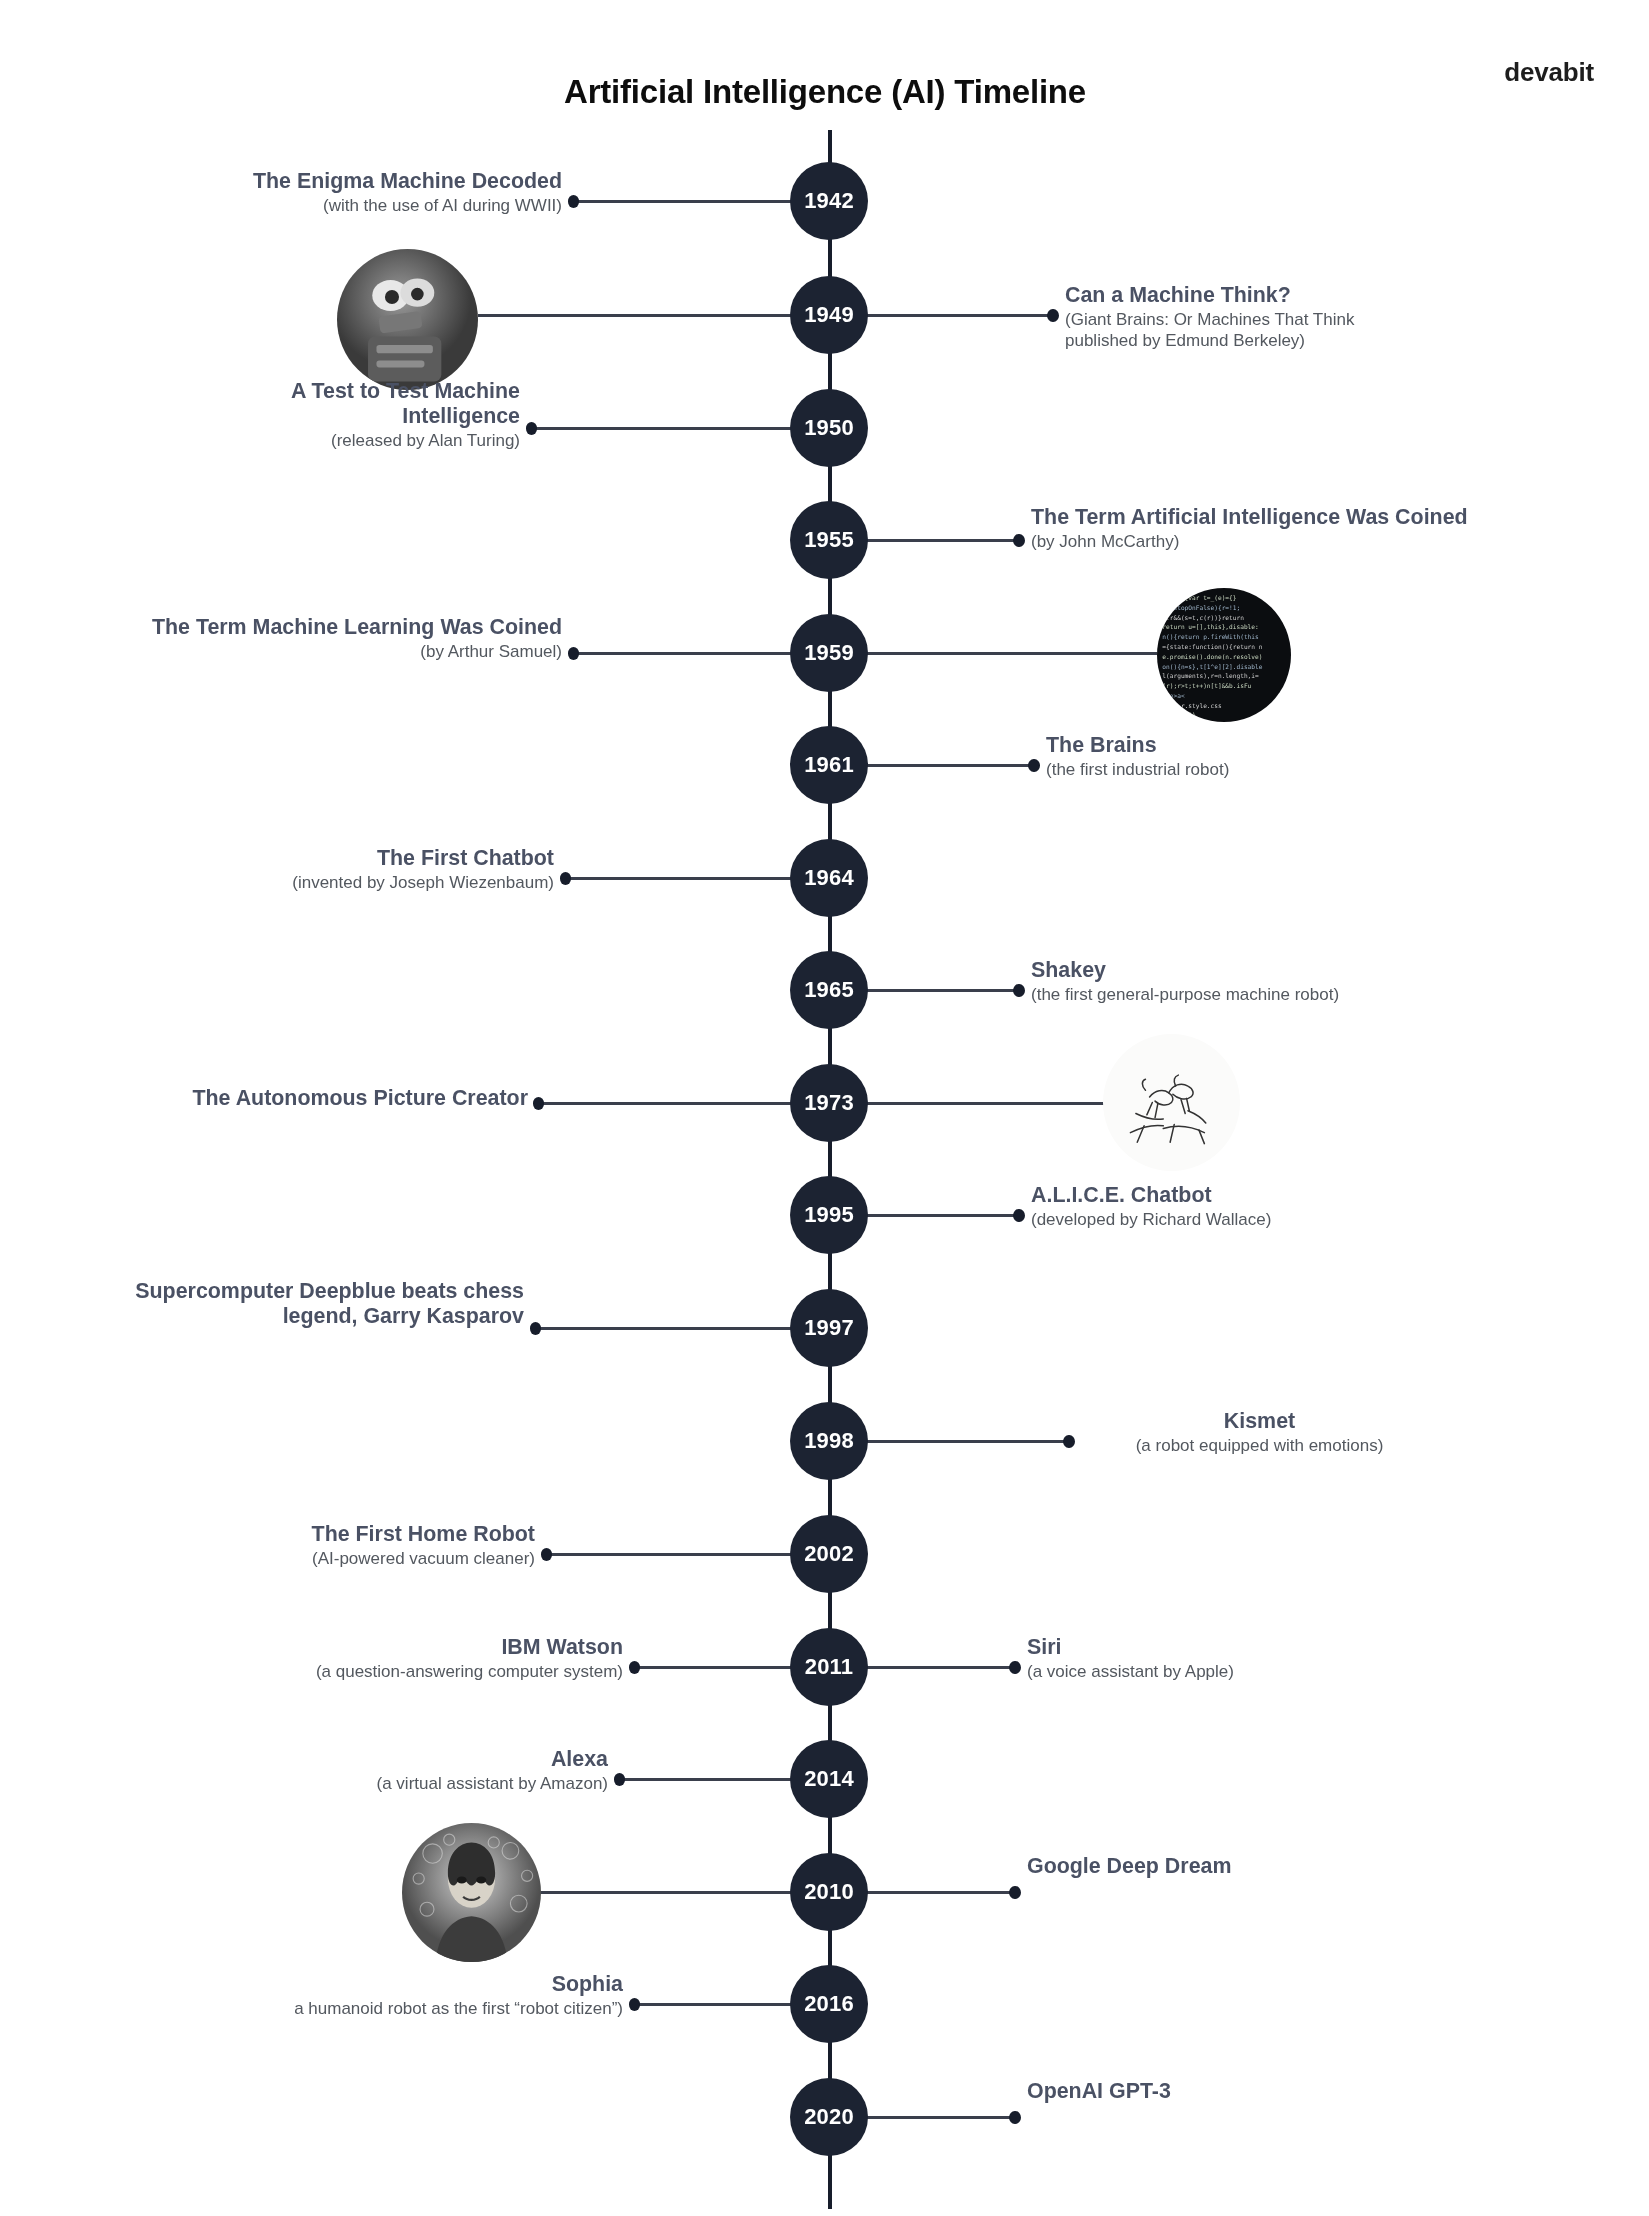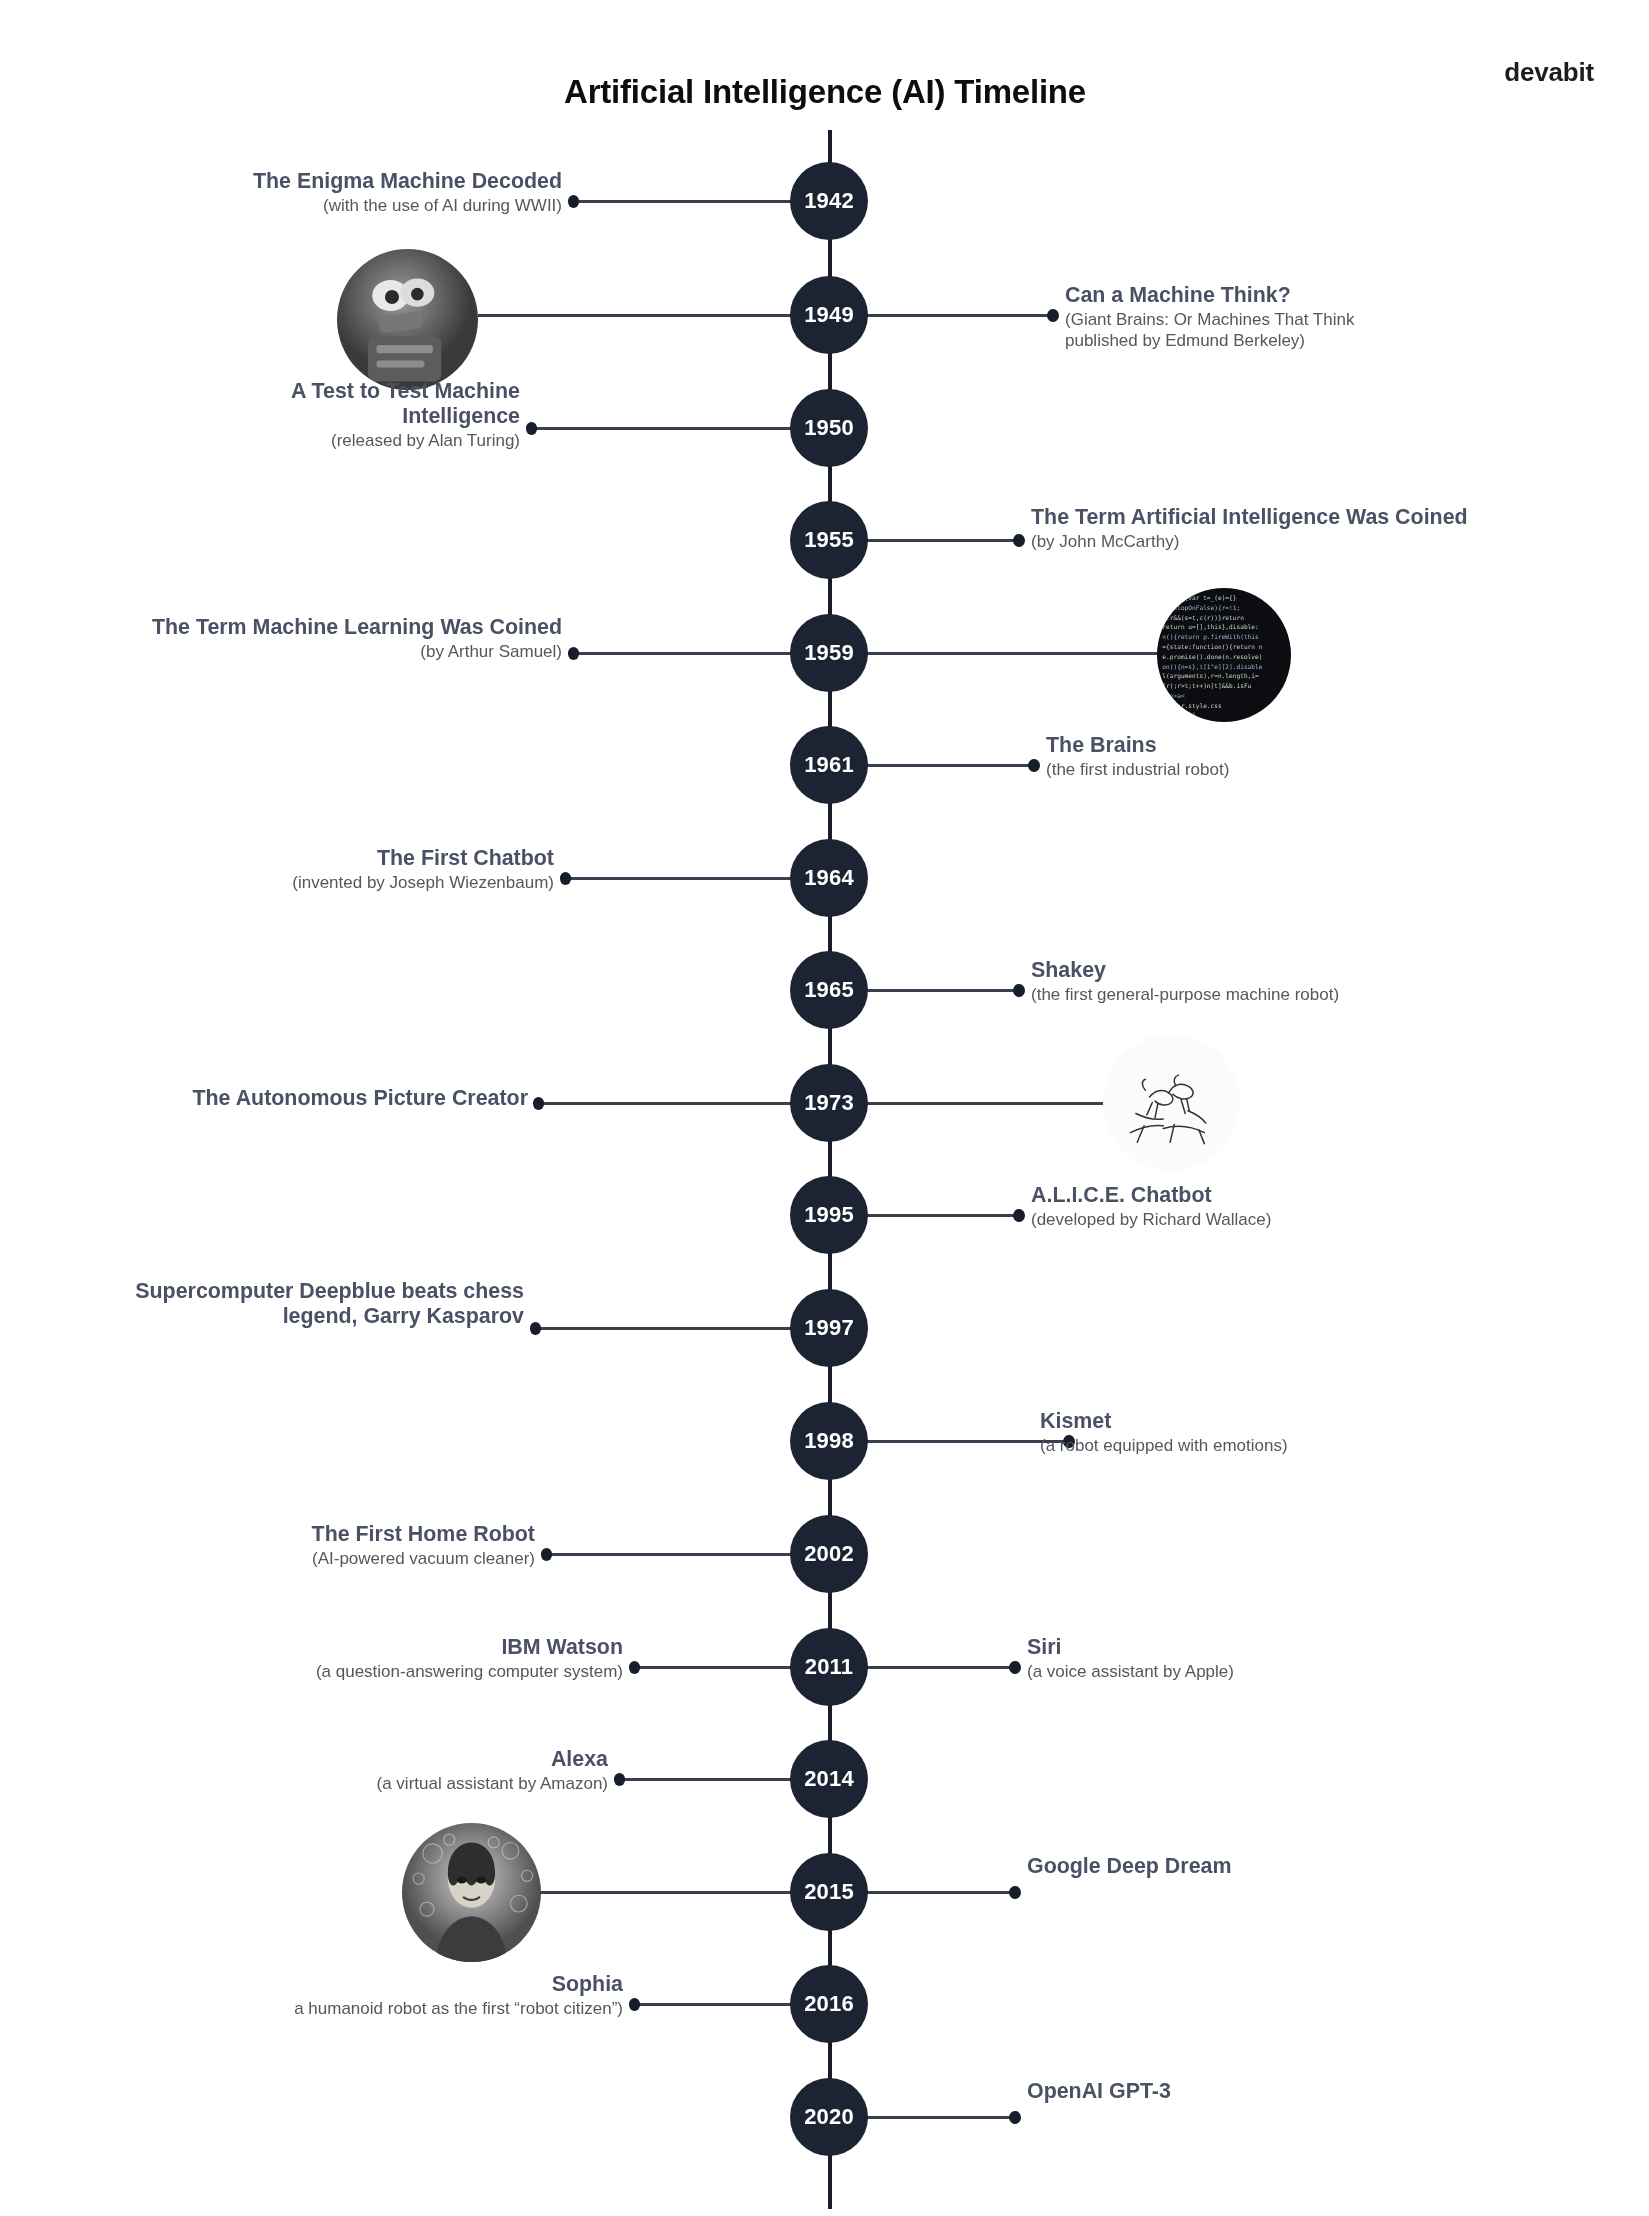--- a/index.html
+++ b/index.html
@@ -306,21 +306,21 @@
       <div class="dot" style="right: 1109px;"></div>
       <div class="label left" style="width: 534px; margin-top: -49px; right: 1126px;">
         <div class="lbl-title">Supercomputer Deepblue beats chess
 legend, Garry Kasparov</div>
       </div>
       <div class="year-node">1997</div>
     </div>
     <div class="t-row" style="top: 1441px;">
       <div class="conn right" style="width: 244px;"></div>
       <div class="dot" style="left: 1063px;"></div>
-      <div class="label right" style="width: 359px; margin-top: -32px; left: 1040px;">
+      <div class="label right" style="width: 359px; margin-top: -32px; left: 1080px; text-align: center;">
         <div class="lbl-title">Kismet</div>
         <div class="lbl-sub">(a robot equipped with emotions)</div>
       </div>
       <div class="year-node">1998</div>
     </div>
     <div class="t-row" style="top: 1554px;">
       <div class="conn left" style="width: 279px;"></div>
       <div class="dot" style="right: 1098px;"></div>
       <div class="label left" style="width: 397px; margin-top: -32px; right: 1115px;">
         <div class="lbl-title">The First Home Robot</div>
@@ -379,21 +379,21 @@
             <circle cx="78" cy="20" r="6"></circle>
             <circle cx="18" cy="62" r="5"></circle>
             <circle cx="84" cy="58" r="6"></circle>
             <circle cx="66" cy="14" r="4"></circle>
             <circle cx="34" cy="12" r="4"></circle>
             <circle cx="12" cy="40" r="4"></circle>
             <circle cx="90" cy="38" r="4"></circle>
           </g>
         </svg>
       </div>
-      <div class="year-node">2015</div>
+      <div class="year-node">2010</div>
     </div>
     <div class="t-row" style="top: 2004px;">
       <div class="conn left" style="width: 191px;"></div>
       <div class="dot" style="right: 1010px;"></div>
       <div class="label left" style="width: 473px; margin-top: -32px; right: 1027px;">
         <div class="lbl-title">Sophia</div>
         <div class="lbl-sub">a humanoid robot as the first “robot citizen”)</div>
       </div>
       <div class="year-node">2016</div>
     </div>

